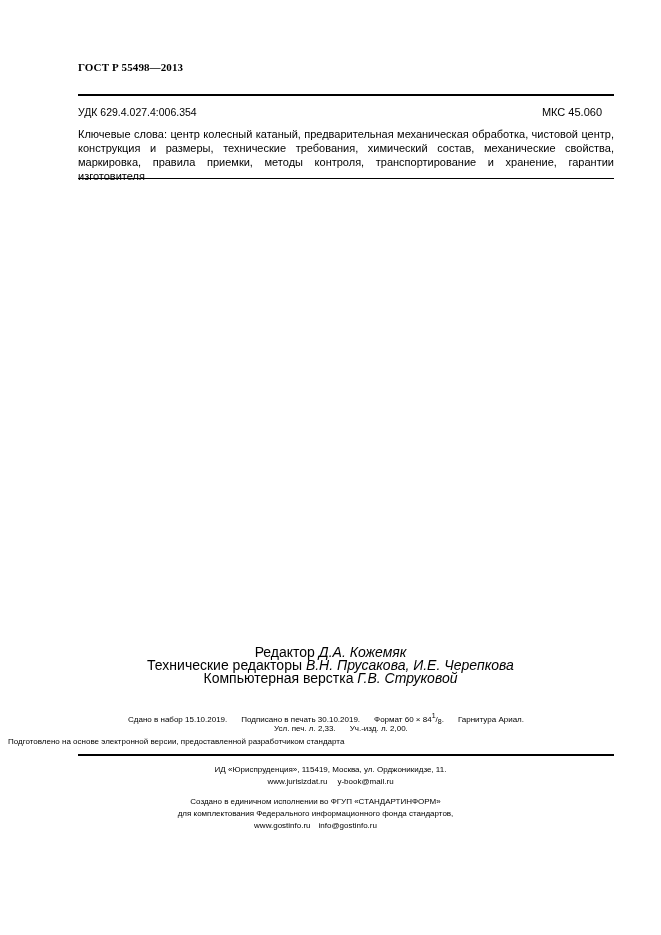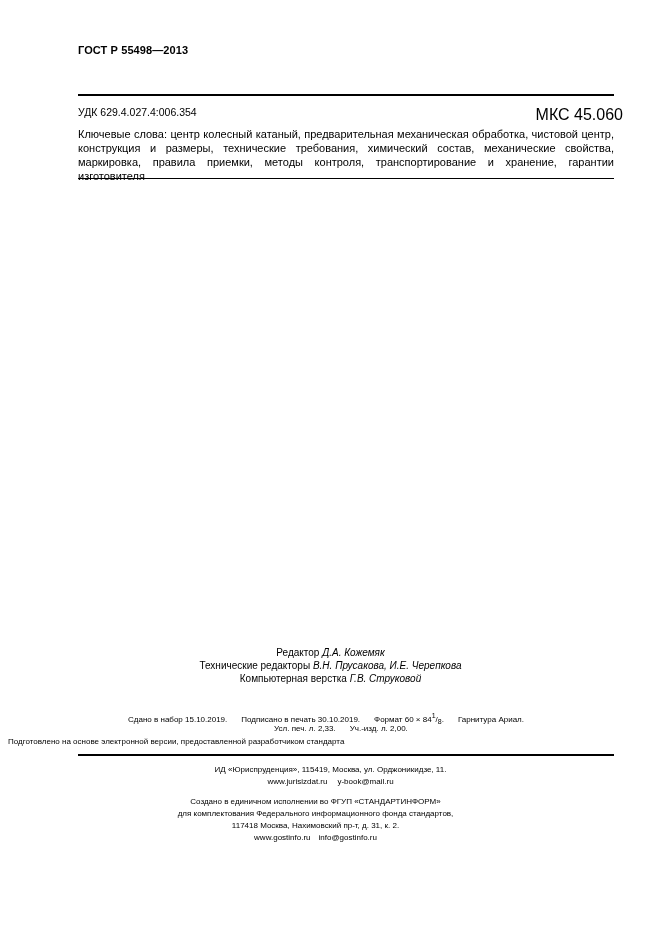--- a/index.html
+++ b/index.html
@@ -10,50 +10,51 @@
     body {
       width: 661px;
       height: 935px;
       position: relative;
       font-family: "Liberation Sans", sans-serif;
       color: #000;
       overflow: hidden;
     }
     .abs { position: absolute; }
     .doc-code {
-      left: 78px; top: 44px;
+      left: 78px; top: 61px;
       font-size: 11px; font-weight: bold;
       letter-spacing: 0.1px;
+      font-family: Liberation Serif, serif;
     }
     .rule-thick {
       left: 78px; width: 536px; top: 94px;
       height: 2px; background: #000;
     }
     .rule-thin {
       left: 78px; width: 536px; top: 178px;
       height: 1px; background: #000;
     }
     .rule-bottom {
       left: 78px; width: 536px; top: 754px;
       height: 2px; background: #000;
     }
     .udk {
       left: 78px; top: 106px; font-size: 10.5px;
     }
     .mks {
-      right: 38px; top: 106px; font-size: 16px;
+      right: 59px; top: 106px; font-size: 11px;
     }
     .keywords {
       left: 78px; top: 127px; width: 536px;
       font-size: 11px; line-height: 14px;
       text-align: justify;
     }
     .credits {
       left: 0; width: 661px; top: 646px;
-      text-align: center; font-size: 10px; line-height: 13px;
+      text-align: center; font-size: 14px; line-height: 13px;
     }
     .credits i { font-style: italic; }
     .print-info {
       left: 0; width: 661px; top: 709px;
       font-size: 8px; line-height: 13px;
     }
     .print-row1 {
       position: absolute; left: 128px; top: 0; white-space: pre;
     }
     .print-row2 {
@@ -116,17 +117,16 @@
 <div class="abs publisher">
   <div>ИД «Юриспруденция», 115419, Москва, ул. Орджоникидзе, 11.</div>
   <div>
     <span>www.jurisizdat.ru</span><span class="gap" style="width:10px"></span><span>y-book@mail.ru</span>
   </div>
 </div>
 
 <div class="abs created">
   <div>Создано в единичном исполнении во ФГУП «СТАНДАРТИНФОРМ»</div>
   <div>для комплектования Федерального информационного фонда стандартов,</div>
-  <div>117418 Москва, Нахимовский пр-т, д. 31, к. 2.</div>
   <div>
     <span>www.gostinfo.ru</span><span class="gap" style="width:8px"></span><span>info@gostinfo.ru</span>
   </div>
 </div>
 
 </body></html>

